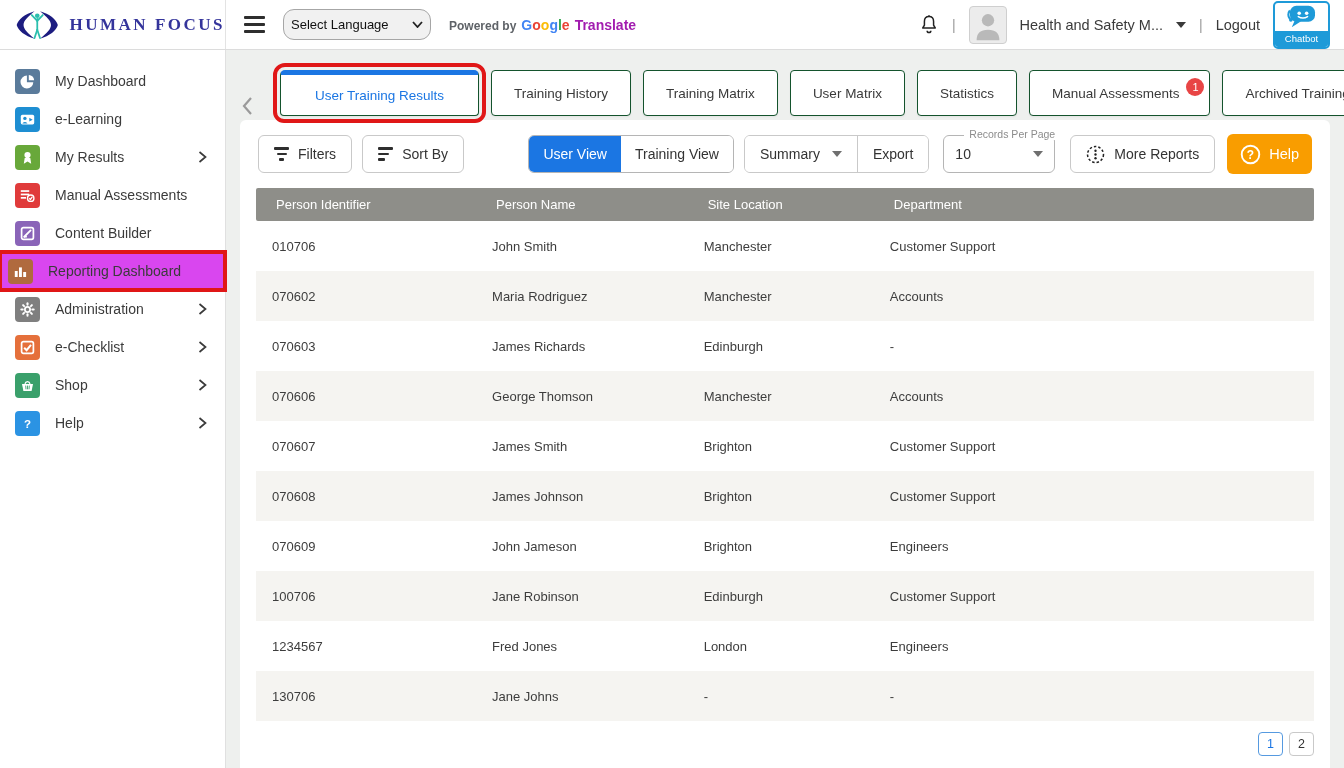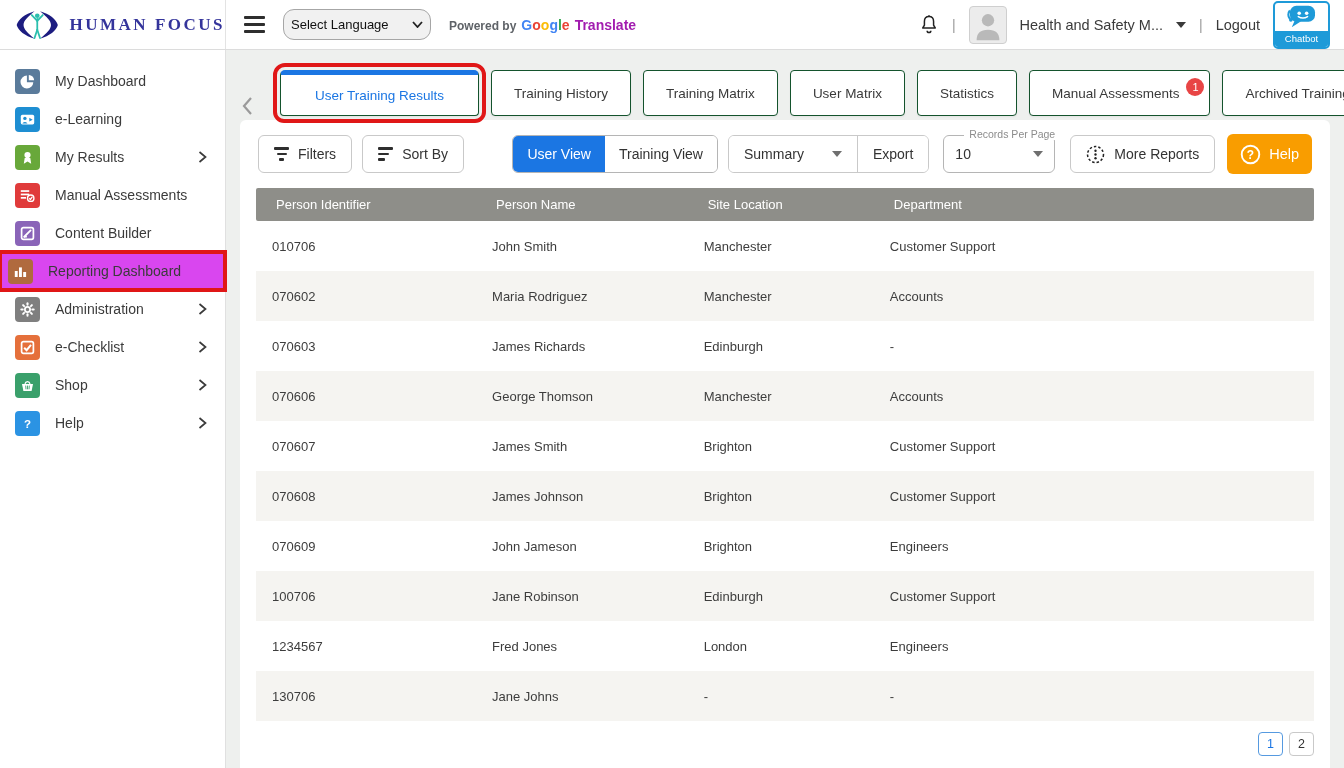--- a/index.html
+++ b/index.html
@@ -65,21 +65,21 @@
     align-items:center; gap:9px; padding:0 15px; font-size:14px; color:#333; cursor:pointer; white-space:nowrap; }
   .icon-lines { display:flex; flex-direction:column; gap:3px; }
   .icon-lines span { height:2.4px; background:#2e2e2e; border-radius:1px; }
   .icon-filter { align-items:center; }
   .icon-filter span:nth-child(1){width:15px;} .icon-filter span:nth-child(2){width:10px;} .icon-filter span:nth-child(3){width:5px;}
   .icon-sort span:nth-child(1){width:15px;} .icon-sort span:nth-child(2){width:11px;} .icon-sort span:nth-child(3){width:7px;}
   .toggle-group { display:flex; margin-left:auto; border:1px solid #b5b5b5; border-radius:6px; overflow:hidden; height:38px; }
   .toggle-opt { display:flex; align-items:center; padding:0 14px; font-size:14px; cursor:pointer; color:#333; background:#fff; }
   .toggle-opt.active { background:var(--accent); color:#fff; }
   .summary-group { display:flex; border:1px solid #c9c9c9; border-radius:6px; height:38px; overflow:hidden; }
-  .summary-opt { padding:0 15px; display:flex; align-items:center; gap:28px; font-size:14px; color:#333; cursor:pointer; background:#fff; }
+  .summary-opt { padding:0 15px; display:flex; align-items:center; gap:12px; font-size:14px; color:#333; cursor:pointer; background:#fff; }
   .summary-opt + .summary-opt { border-left:1px solid #c9c9c9; }
   .tri-down { width:0; height:0; border-left:5px solid transparent; border-right:5px solid transparent; border-top:6px solid #6f6f6f; }
   .rpp { position:relative; border:1px solid #b5b5b5; border-radius:6px; height:38px; width:112px;
     display:flex; align-items:center; justify-content:space-between; padding:0 11px; cursor:pointer; margin-left:4px; }
   .rpp-legend { position:absolute; top:-8px; left:20px; background:#fff; padding:0 5px; font-size:10.5px; color:#8c8c8c; white-space:nowrap; }
   .rpp-value { font-size:14px; color:#333; }
   .more-btn { margin-left:5px; }
   .help-btn { background:var(--orange); color:#fff; border:none; border-radius:6px; height:40px; padding:0 13px;
     display:flex; align-items:center; gap:8px; font-size:14.5px; cursor:pointer; margin-left:2px; }
 

